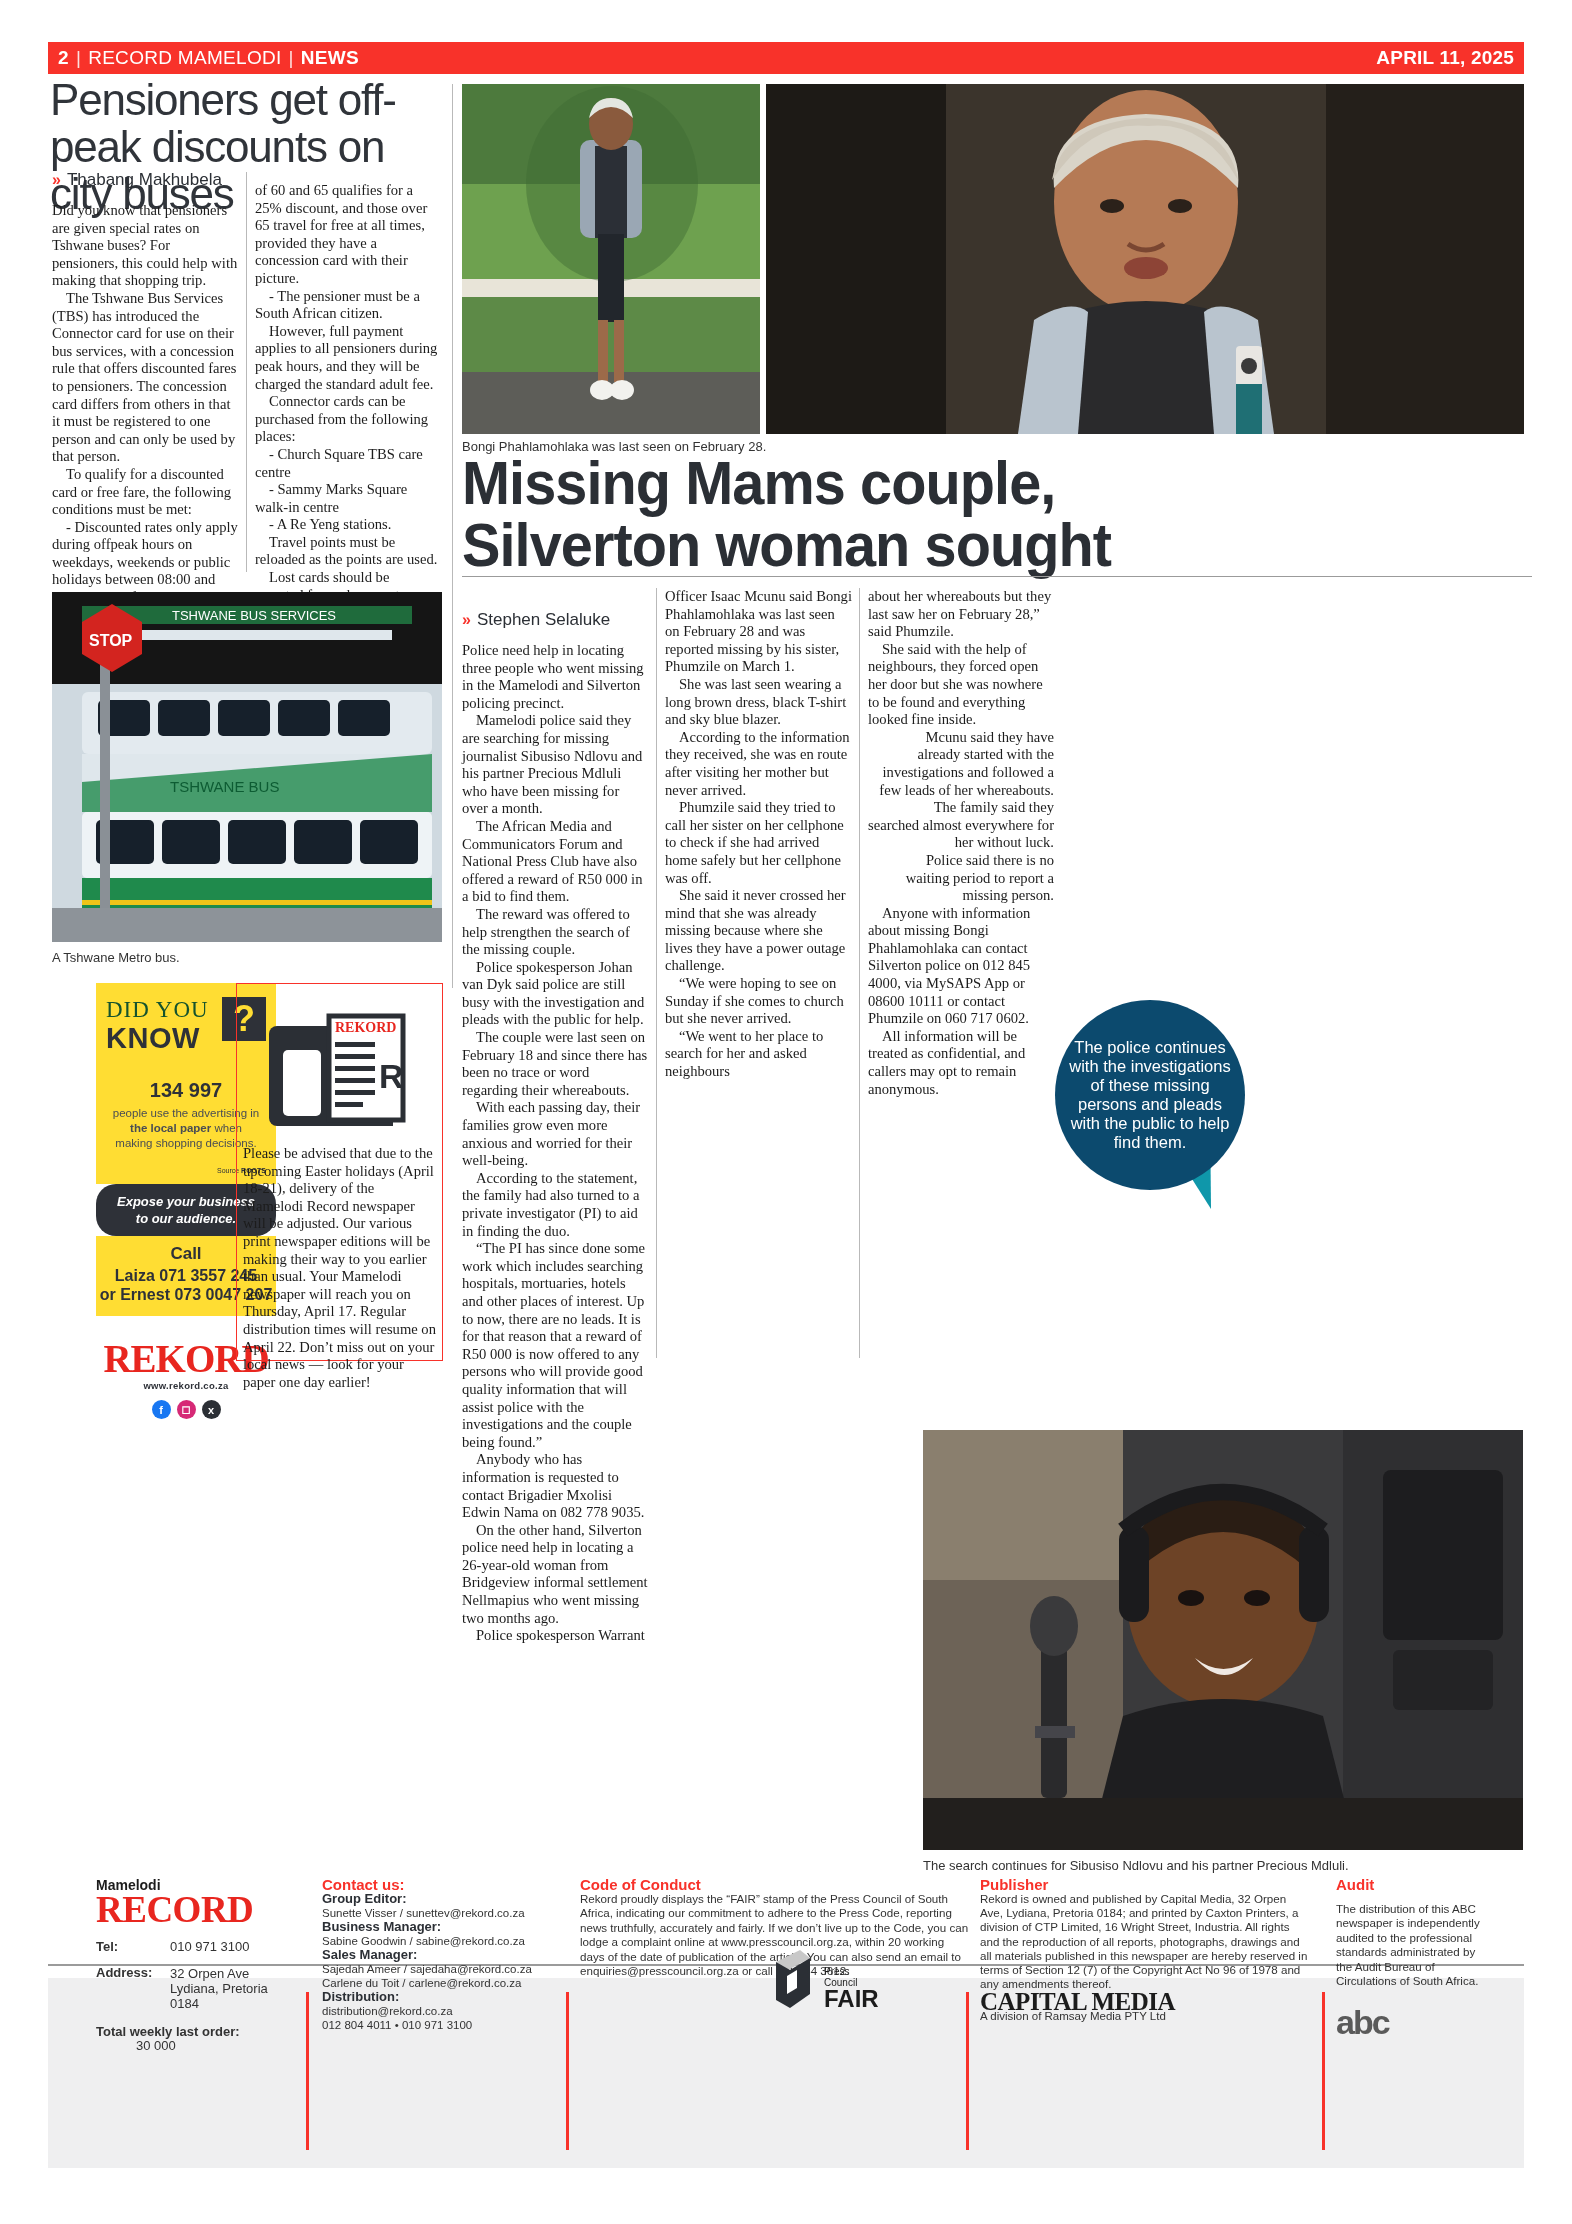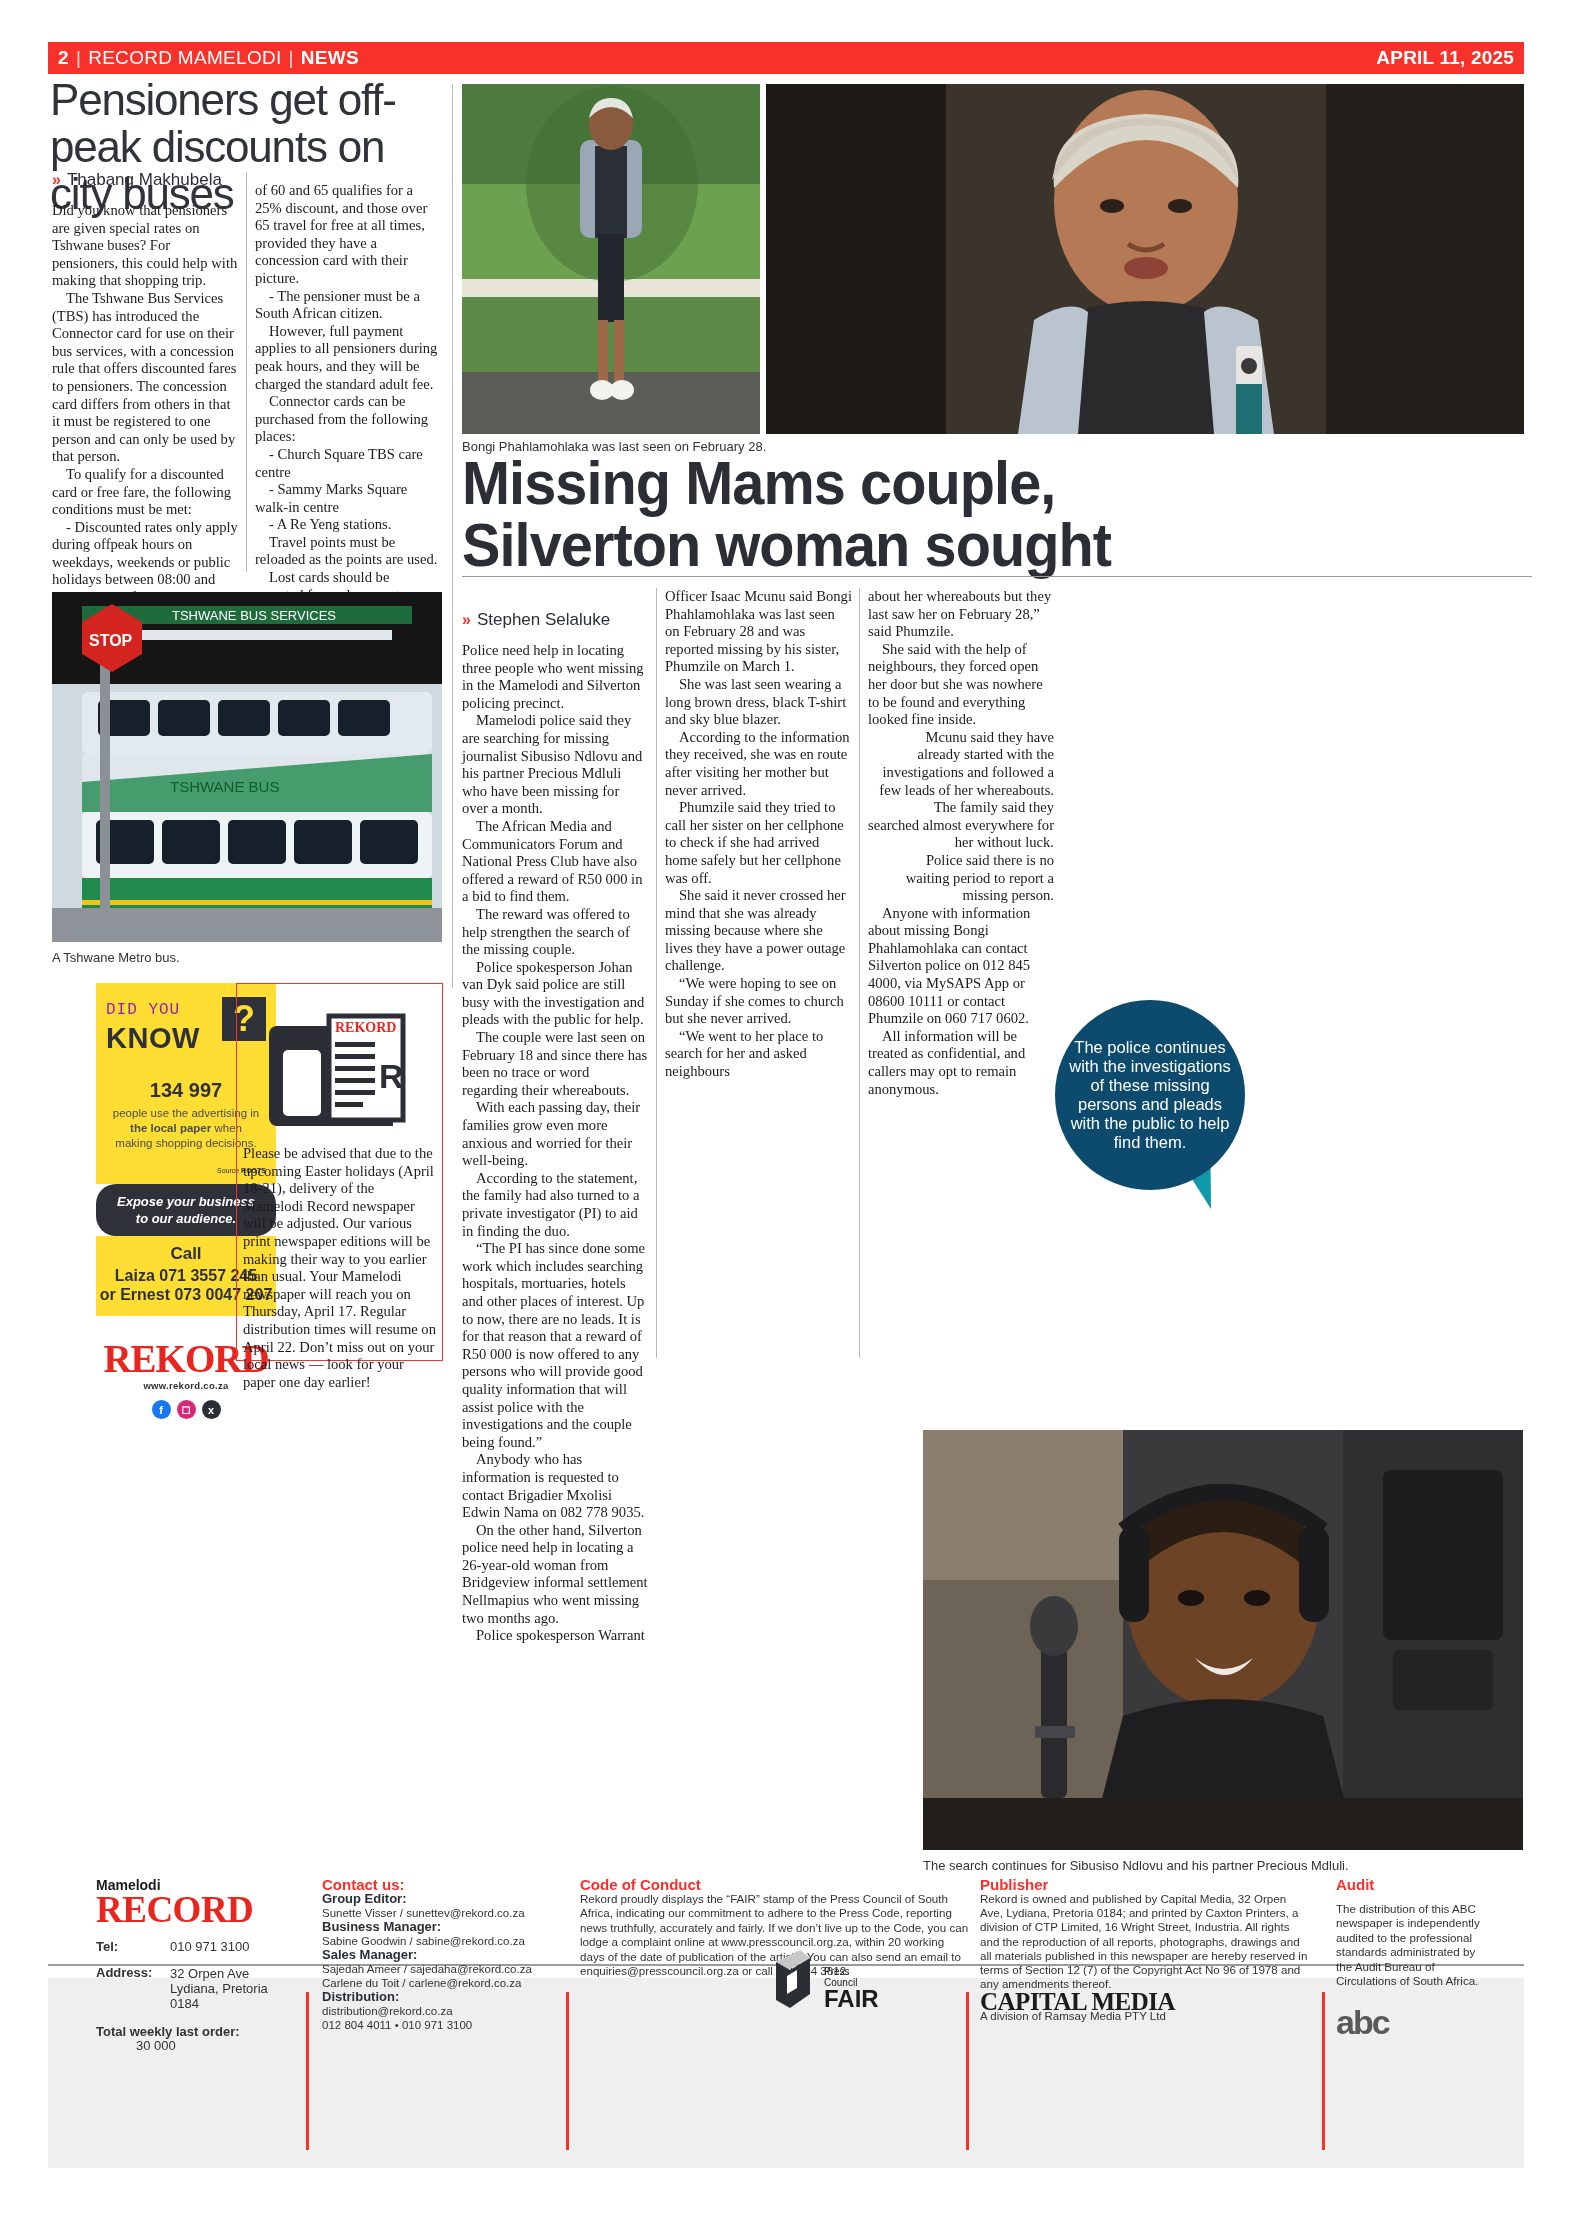--- a/index.html
+++ b/index.html
@@ -42,21 +42,21 @@
   .s2c2{position:absolute;left:665px;top:588px;width:188px;}
   .s2c3{position:absolute;left:868px;top:588px;width:186px;}
 
   
   .ph-bus{position:absolute;left:52px;top:592px;width:390px;height:350px;overflow:hidden;}
   .cap-bus{position:absolute;left:52px;top:950px;width:390px;}
 
   
   .ad{position:absolute;left:96px;top:983px;width:180px;}
   .ad-yellow{background:#ffdd33;padding:14px 10px 10px 10px;}
-  .dyk1{font-size:16px;letter-spacing:1px;color:#a21caf;font-weight:300;line-height:26px;font-family:Liberation Mono, monospace;}
+  .dyk1{font-size:23px;letter-spacing:1px;color:#14532d;font-weight:300;line-height:26px;font-family:Liberation Serif, serif;}
   .dyk2{font-size:29px;letter-spacing:.5px;color:#2e3138;font-weight:bold;line-height:30px;font-family:"Liberation Sans Narrow","Liberation Sans",sans-serif;}
   .qmark{width:44px;height:44px;background:#2e3138;color:#ffdd33;font-size:36px;font-weight:bold;display:flex;align-items:center;justify-content:center;line-height:1;}
   .adnum{font-size:20px;font-weight:bold;color:#2e3138;text-align:center;}
   .adtxt{font-size:11.5px;color:#4a4d53;text-align:center;line-height:15px;font-family:"Liberation Sans Narrow","Liberation Sans",sans-serif;}
   .adsrc{font-size:7px;text-align:right;color:#2e3138;}
   .ad-dark{background:#2e3138;color:#fff;text-align:center;font-style:italic;font-weight:bold;font-size:13px;line-height:17px;padding:9px 4px;border-radius:20px;}
   .ad-call{background:#ffdd33;text-align:center;color:#2e3138;font-weight:bold;padding:8px 2px 12px;}
   .rekord{color:#e8261f;font-family:"Liberation Serif",serif;font-weight:bold;font-size:39px;text-align:center;letter-spacing:-1px;line-height:42px;}
   .rekord-url{text-align:center;font-size:9.5px;font-weight:bold;color:#2e3138;letter-spacing:.3px;}
   .socials{display:flex;justify-content:center;gap:6px;margin-top:9px;}

